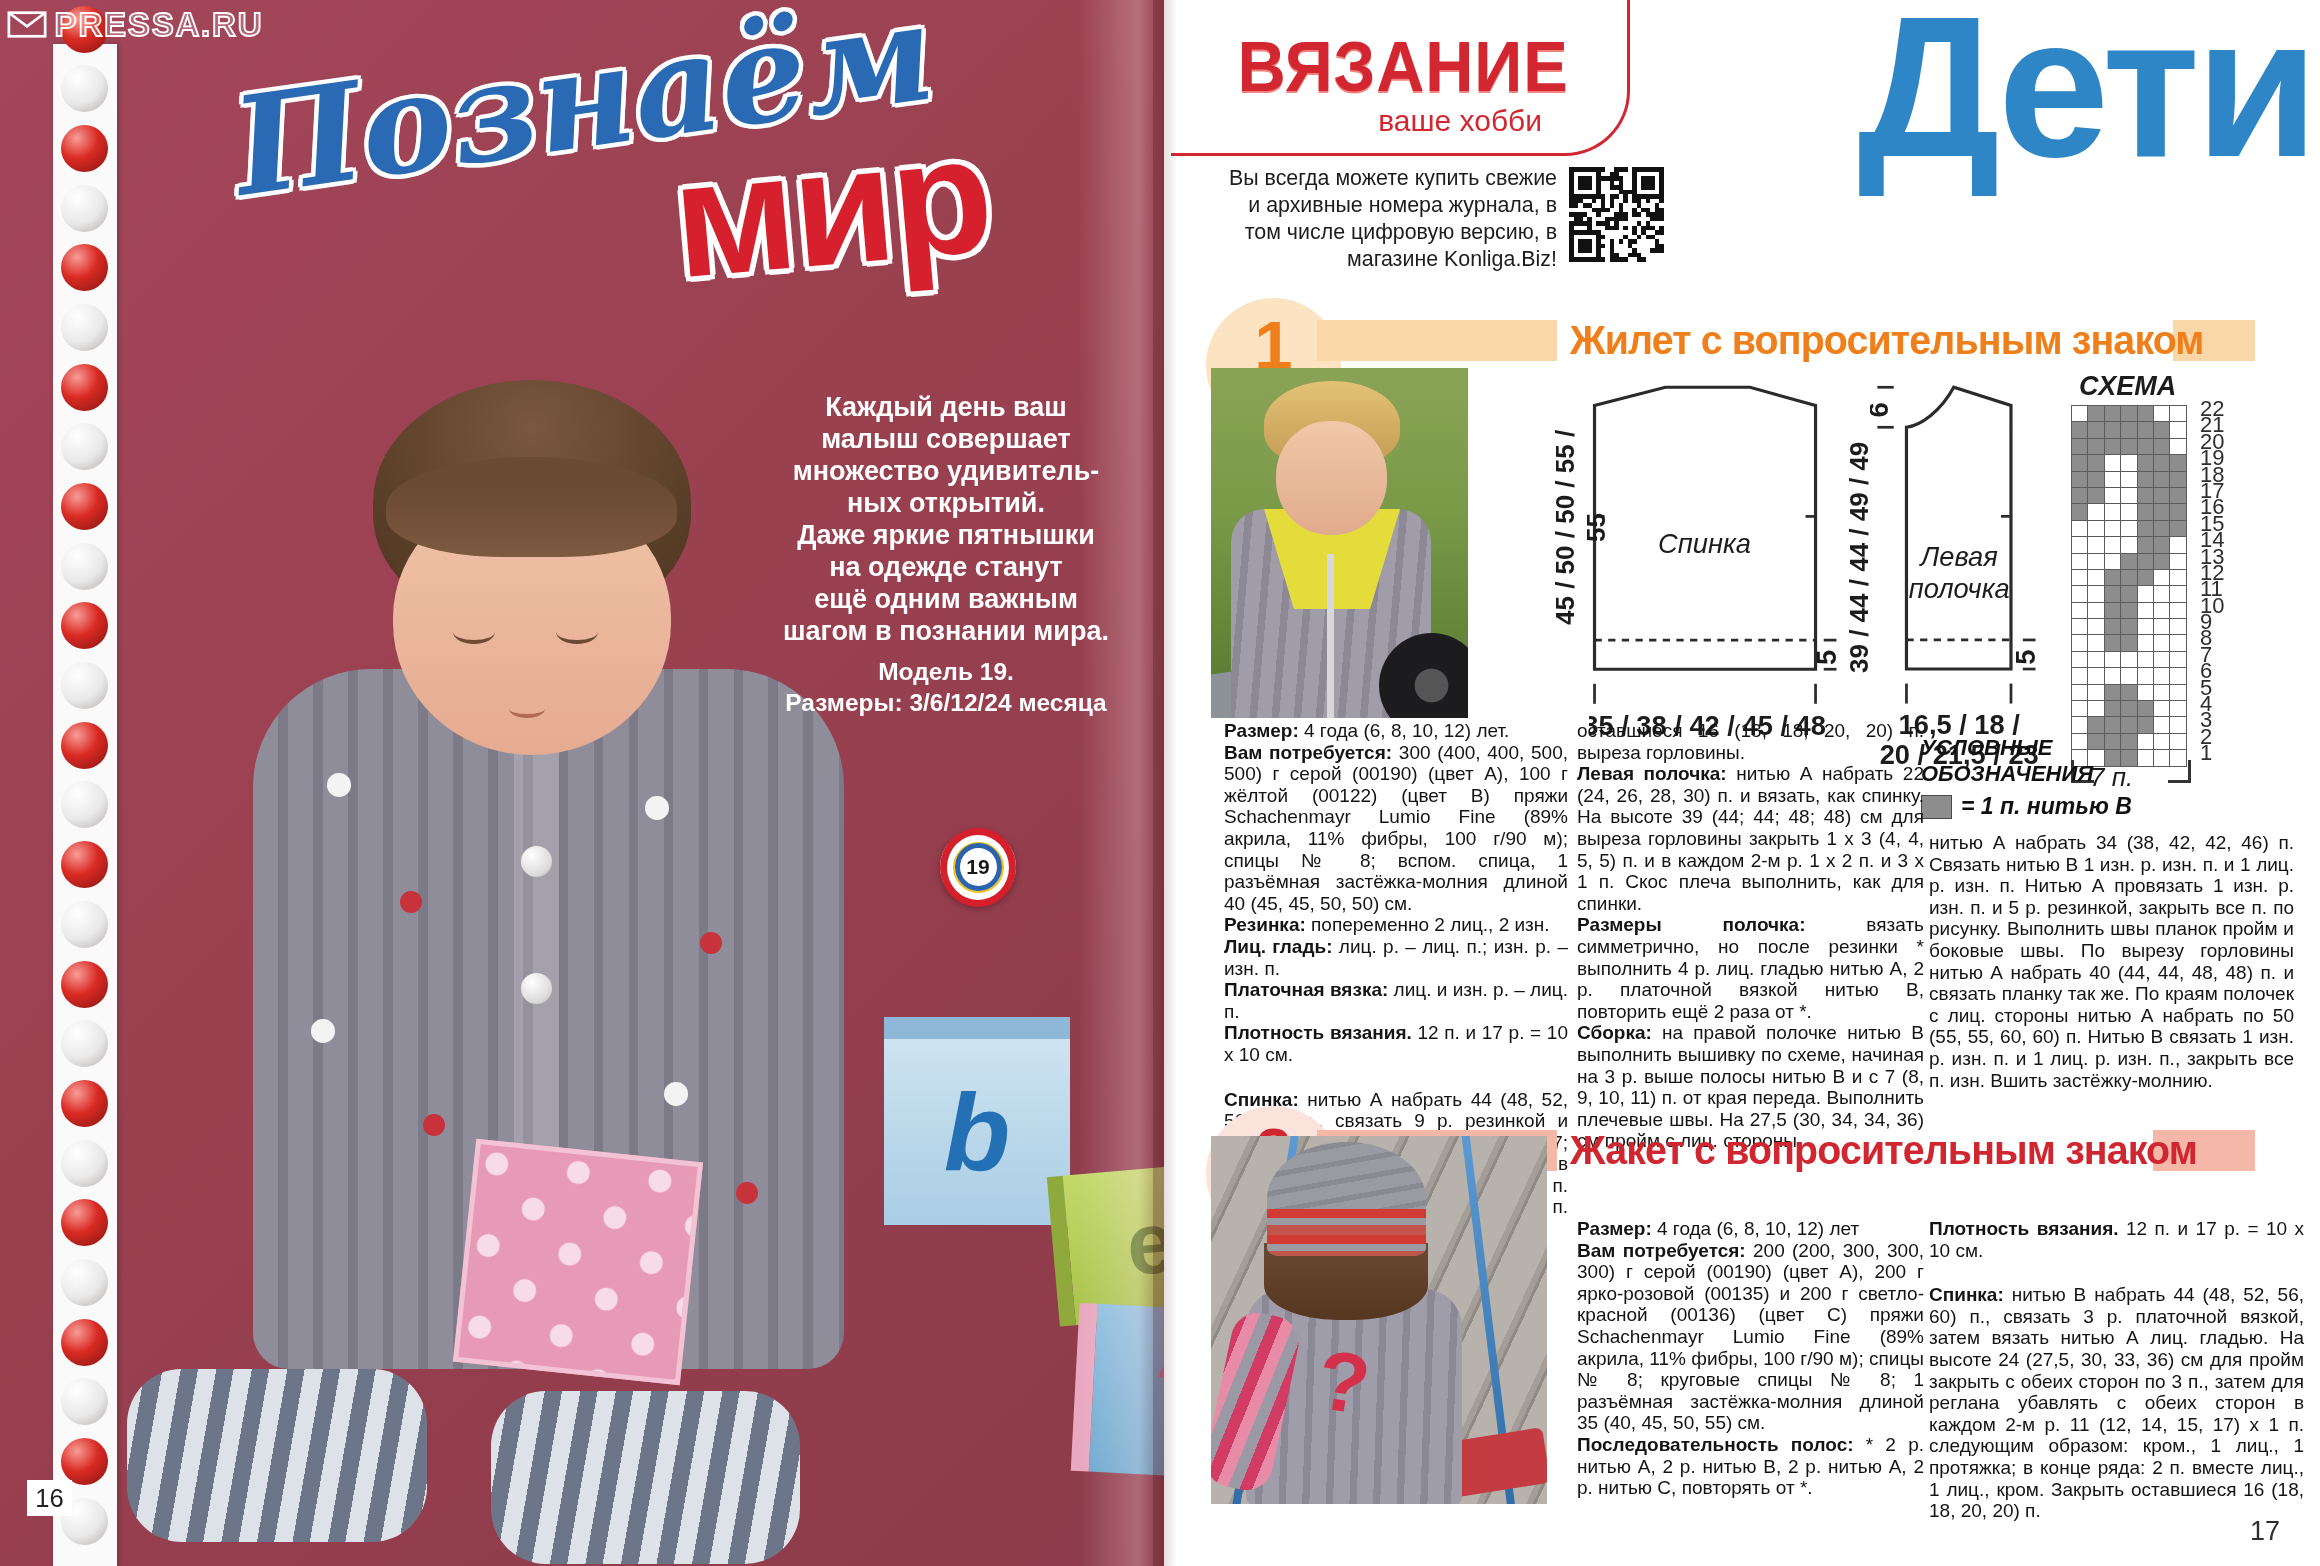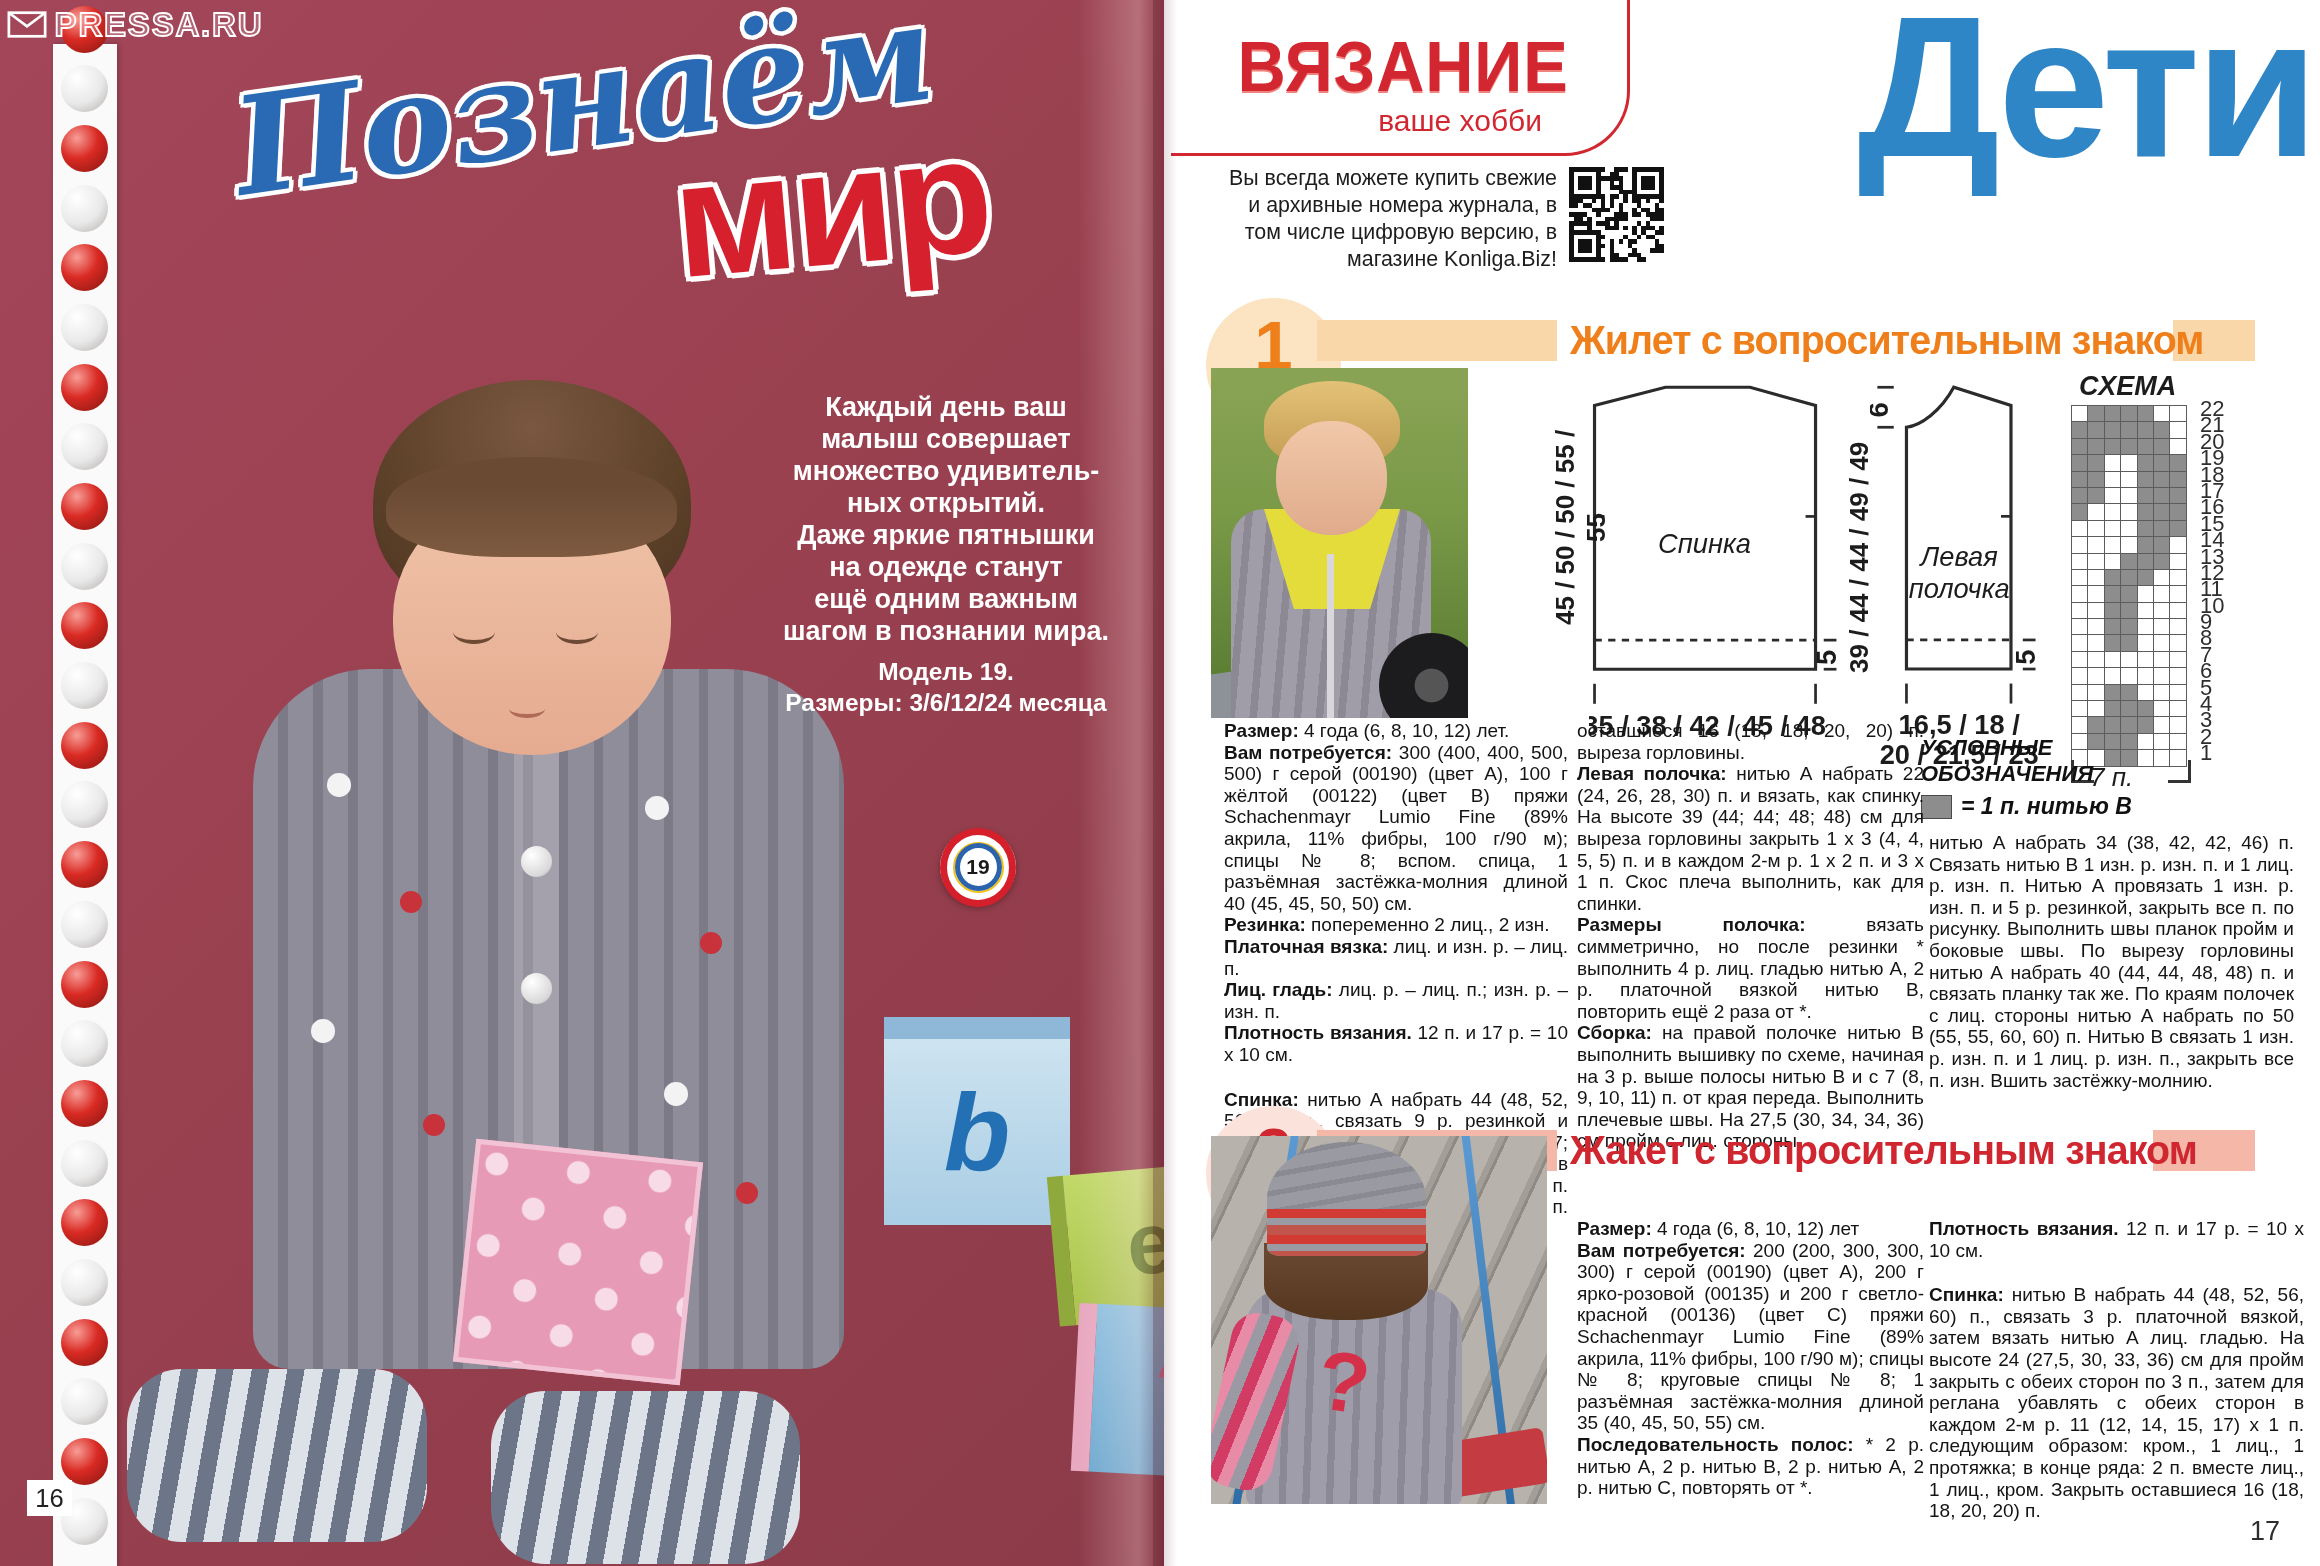--- a/index.html
+++ b/index.html
@@ -990,22 +990,22 @@
     </div>
     <div class="legend-item">
       <div class="legend-swatch"></div>
       <div class="legend-text">= 1 п. нитью В</div>
     </div>
 
     <div class="col" style="left:60px;top:720px;width:344px;">
         <p class="para"><b>Размер:</b> 4 года (6, 8, 10, 12) лет.</p>
         <p class="para"><b>Вам потребуется:</b> 300 (400, 400, 500, 500) г серой (00190) (цвет А), 100 г жёлтой (00122) (цвет В) пряжи Schachenmayr Lumio Fine (89% акрила, 11% фибры, 100 г/90 м); спицы № 8; вспом. спица, 1 разъёмная застёжка-молния длиной 40 (45, 45, 50, 50) см.</p>
         <p class="para"><b>Резинка:</b> попеременно 2 лиц., 2 изн.</p>
+        <p class="para"><b>Лиц. гладь:</b> лиц. р. – лиц. п.; изн. р. – изн. п.</p>
         <p class="para"><b>Платочная вязка:</b> лиц. и изн. р. – лиц. п.</p>
-        <p class="para"><b>Лиц. гладь:</b> лиц. р. – лиц. п.; изн. р. – изн. п.</p>
         <p class="para"><b>Плотность вязания.</b> 12 п. и 17 р. = 10 х 10 см.</p>
         <p class="para gap"><b>Спинка:</b> нитью А набрать 44 (48, 52, 56, 60) п., связать 9 р. резинкой и вязать лиц. гладью. На высоте 42 (47; 47; 52; 52) см для плечевых скосов закрыть с обеих сторон 4 (5, 5, 6, 6) п. и в каждом 2-м р. 2 х 5 (5, 6, 6 7) п. Закрыть</p>
       </div>
     <div class="col" style="left:413px;top:720px;width:347px;">
         <p class="para">оставшиеся 16 (18, 18, 20, 20) п. выреза горловины.</p>
         <p class="para"><b>Левая полочка:</b> нитью А набрать 22 (24, 26, 28, 30) п. и вязать, как спинку. На высоте 39 (44; 44; 48; 48) см для выреза горловины закрыть 1 х 3 (4, 4, 5, 5) п. и в каждом 2-м р. 1 х 2 п. и 3 х 1 п. Скос плеча выполнить, как для спинки.</p>
         <p class="para"><b>Размеры полочка:</b> вязать симметрично, но после резинки * выполнить 4 р. лиц. гладью нитью А, 2 р. платочной вязкой нитью В, повторить ещё 2 раза от *.</p>
         <p class="para"><b>Сборка:</b> на правой полочке нитью В выполнить вышивку по схеме, начиная на 3 р. выше полосы нитью В и с 7 (8, 9, 10, 11) п. от края переда. Выполнить плечевые швы. На 27,5 (30, 34, 34, 36) см пройм с лиц. стороны</p>
       </div>
     <div class="col" style="left:765px;top:832px;width:365px;">

